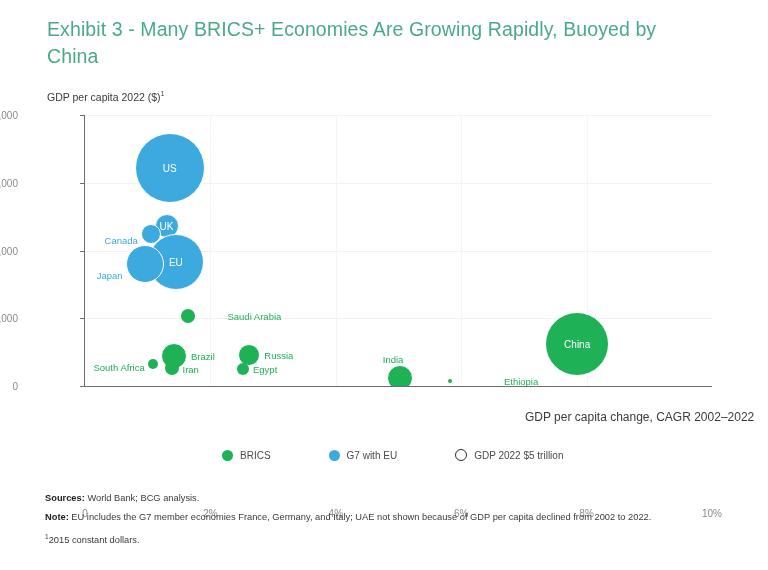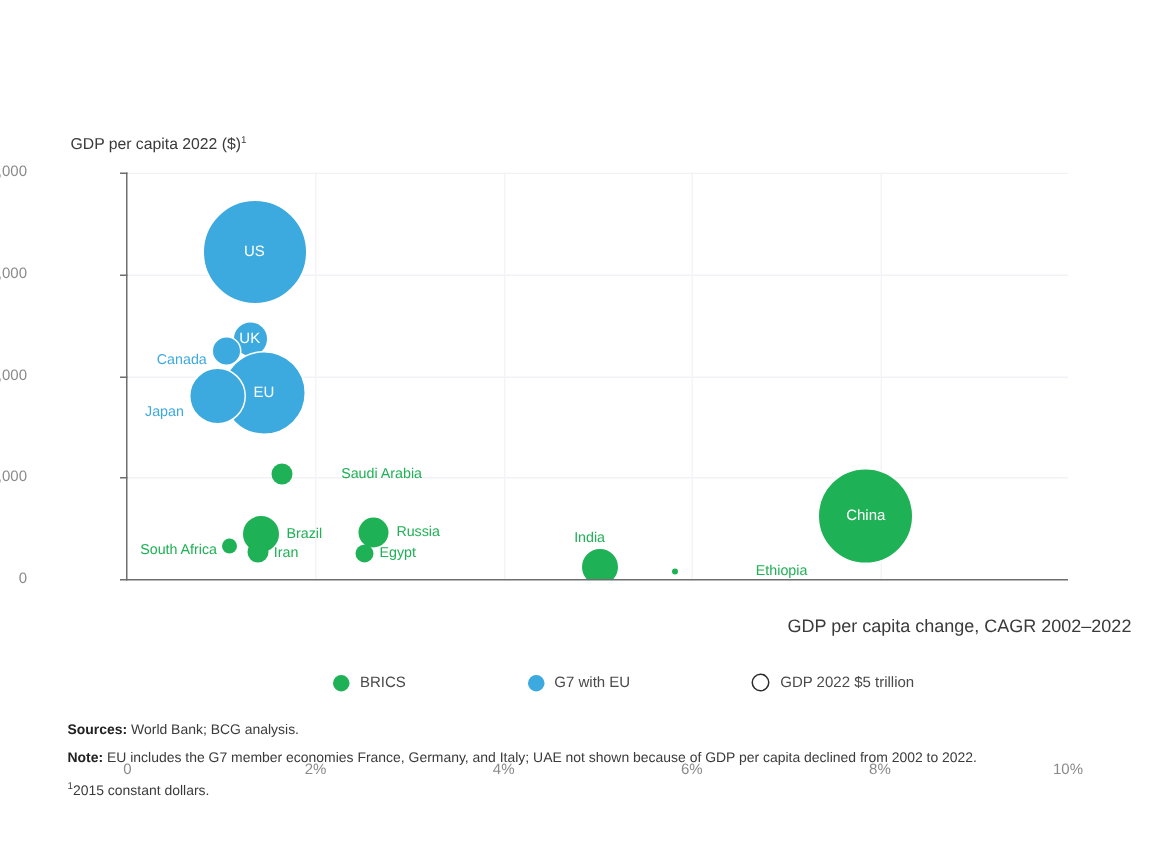--- a/index.html
+++ b/index.html
@@ -122,48 +122,49 @@
   .blabel.green  { color: #1FB155; }
   .blabel.blue   { color: #3CA9DF; }
   .blabel.left   { transform: translate(-100%,-50%); }
 
   
   .legend {
     position: absolute;
     left: 222px; top: 449px;
     display: flex;
     align-items: center;
-    gap: 81px;
+    gap: 58px;
     font-size: 10px;
     color: #4a4a4a;
   }
   .legend-item { display: flex; align-items: center; gap: 7px; }
   .legend-dot { width: 11px; height: 11px; border-radius: 50%; display: block; }
   .legend-dot.brics { background: #1FB155; }
   .legend-dot.g7 { background: #3CA9DF; }
   .legend-dot.size { background: transparent; border: 1.3px solid #2c2c2c; width: 12px; height: 12px; }
 
   
   .notes {
     position: absolute;
-    left: 45px; top: 477px;
+    left: 45px; top: 489px;
     width: 700px;
     font-size: 9.3px;
     color: #3a3a3a;
     line-height: 19px;
   }
   .notes .row { white-space: nowrap; }
   .notes b { font-weight: 700; color: #222; }
   .notes .sup { font-size: 6.5px; vertical-align: super; }
 </style>
 </head>
 <body>
 
 <div id="page">
 
+  <div class="title">Exhibit 3 - Many BRICS+ Economies Are Growing Rapidly, Buoyed by China</div>
 
   <div class="ylabel">
     <span>GDP per capita 2022 ($)</span><sup>1</sup>
   </div>
 
   <div class="xlabel">GDP per capita change, CAGR 2002–2022</div>
 
   <div class="plot-wrap">
     <div class="plot-area" id="plot">
       <div id="grid-layer">

